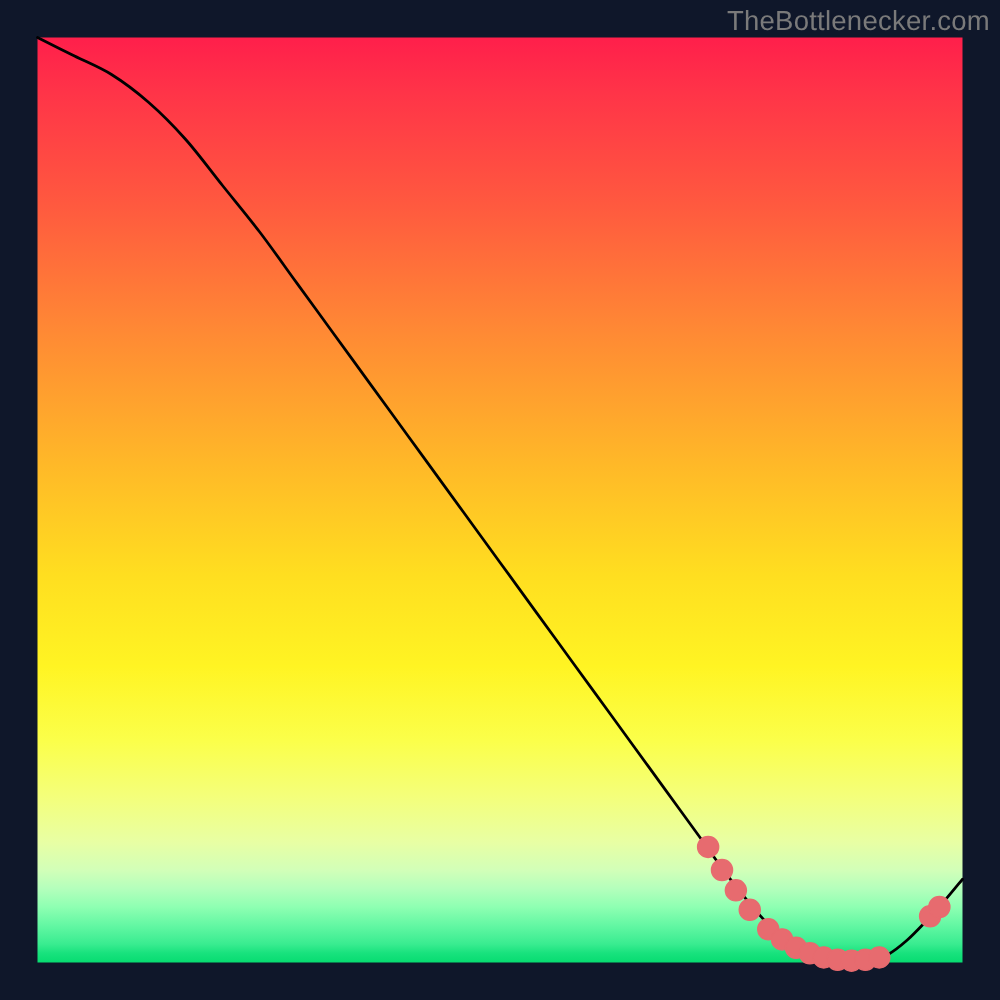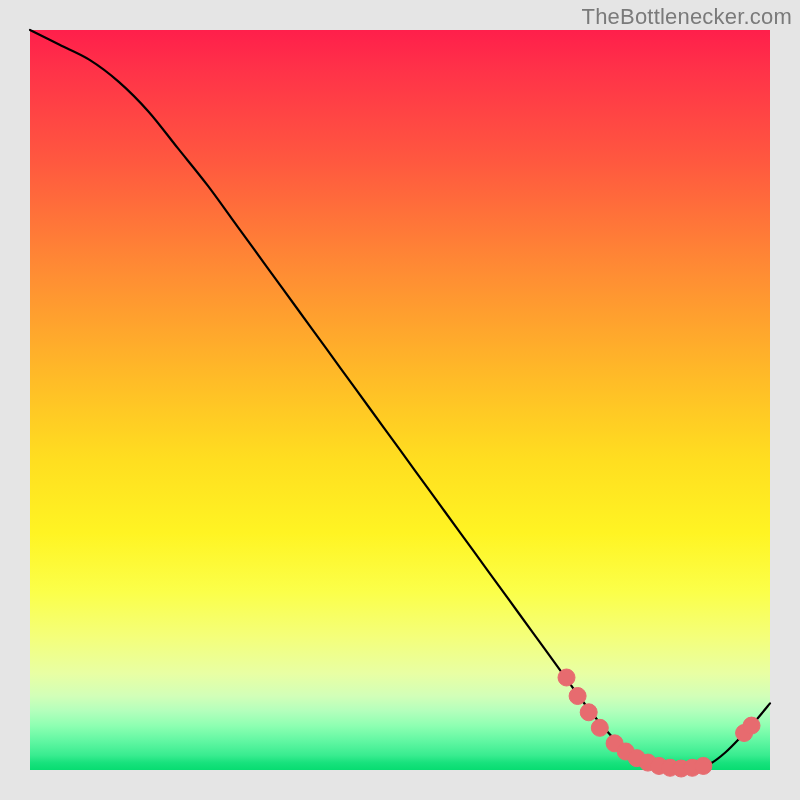--- a/index.html
+++ b/index.html
@@ -8,21 +8,21 @@
     width: 800px;
     height: 800px;
     background: #000;
     overflow: hidden;
     font-family: Arial, Helvetica, sans-serif;
   }
   .stage {
     position: relative;
     width: 800px;
     height: 800px;
-    background: #e5e5e5;
+    background: #0f172a;
     text-align: right;
   }
   .plot-area {
     position: absolute;
     left: 30px;
     top: 30px;
     width: 740px;
     height: 740px;
     
     background: linear-gradient(

